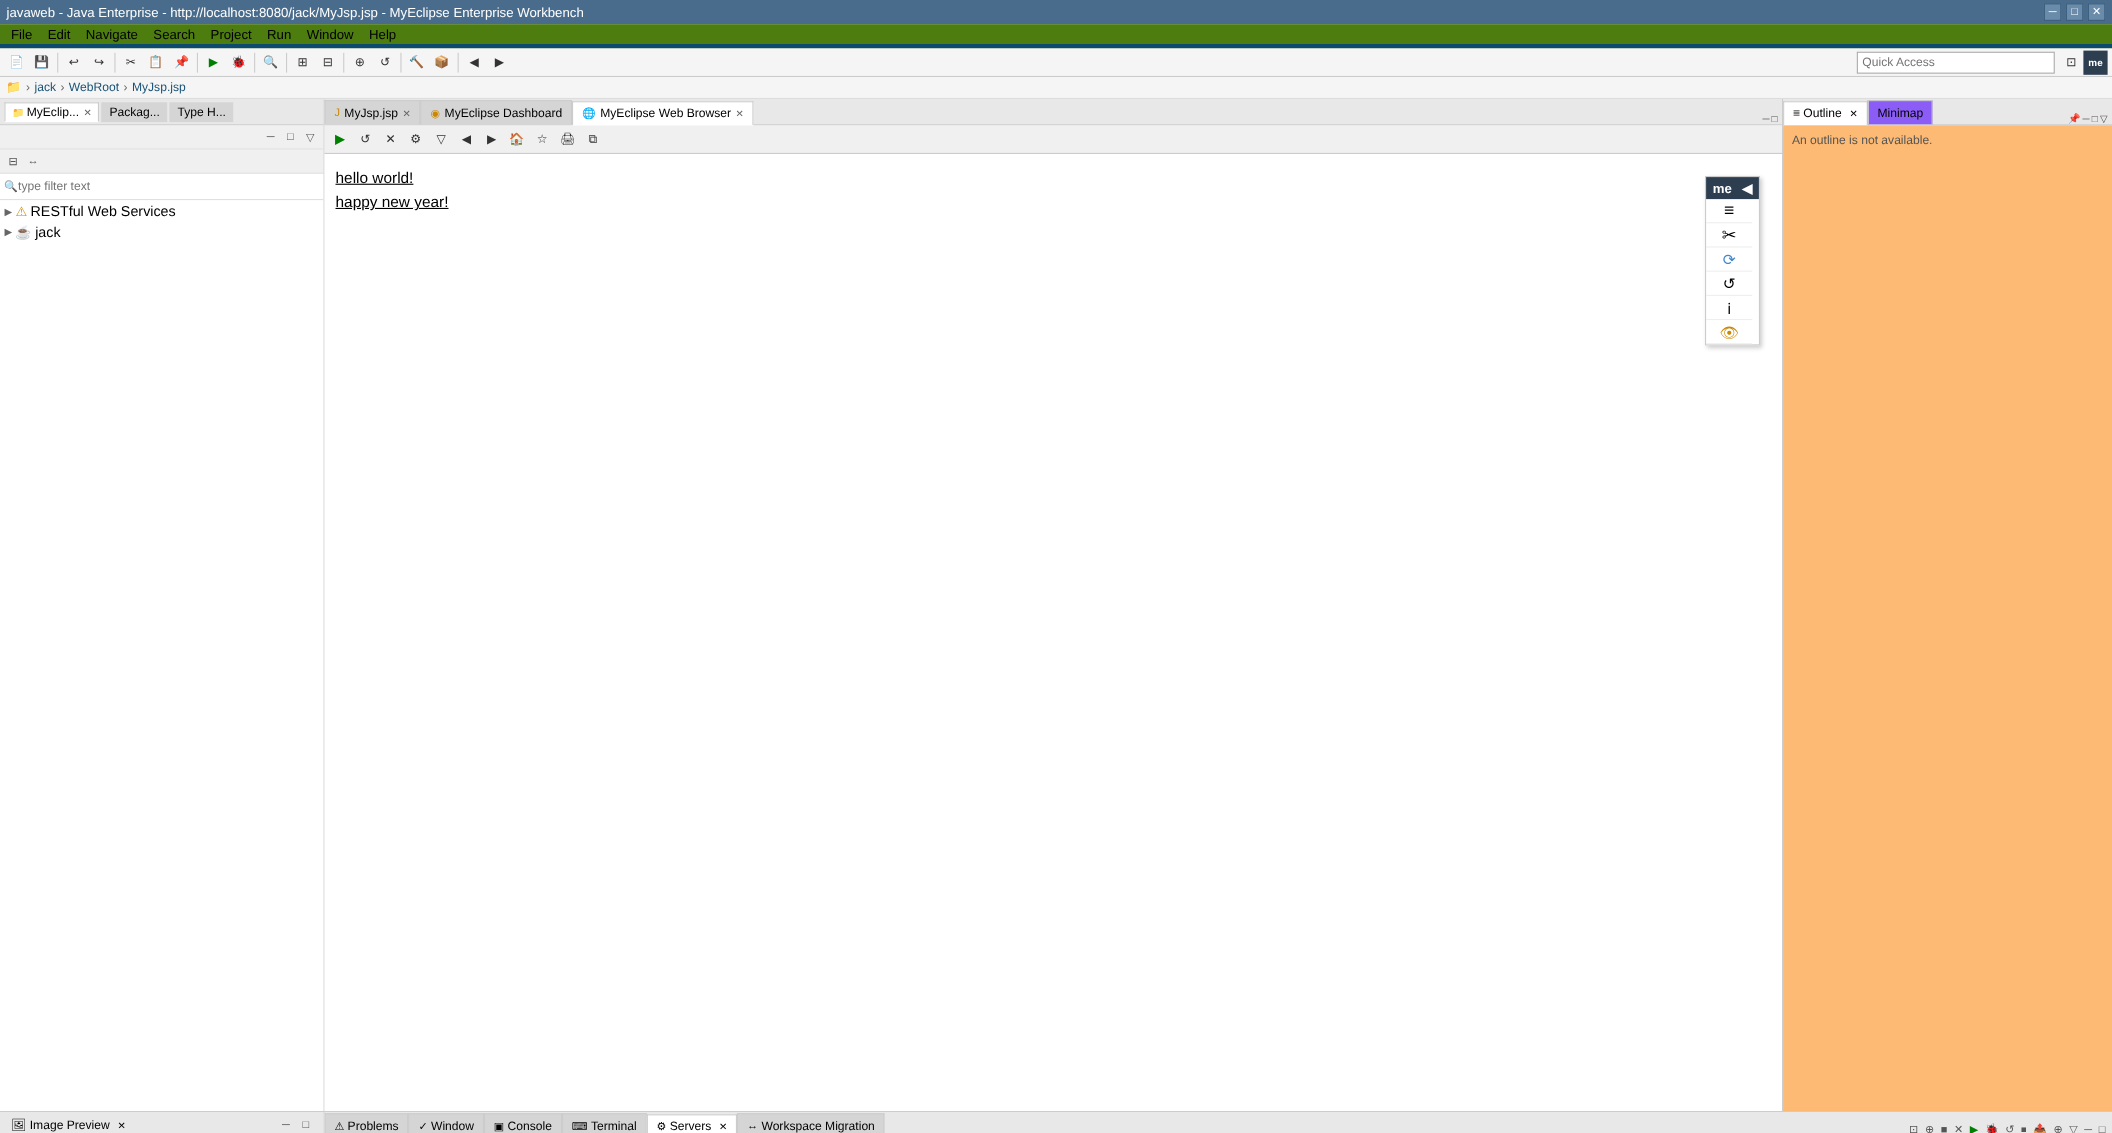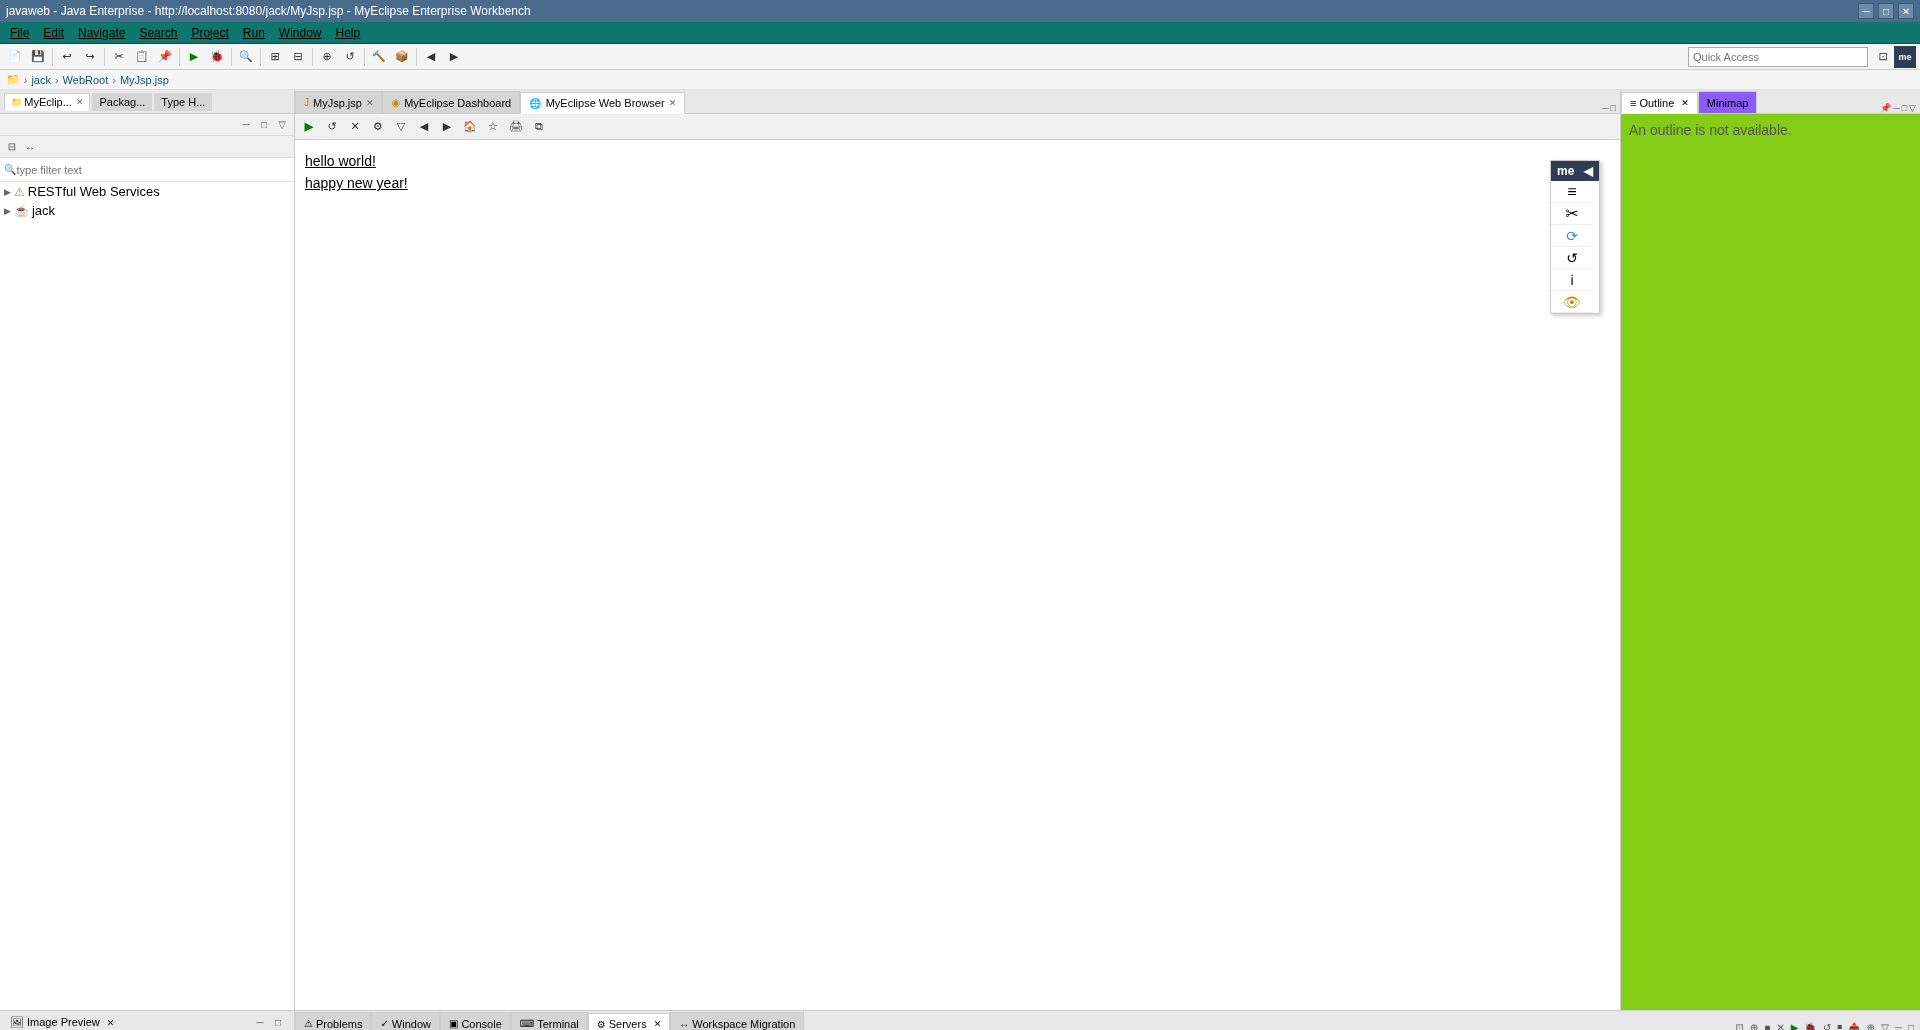--- a/index.html
+++ b/index.html
@@ -13,28 +13,27 @@
       display: flex;
       align-items: center;
       padding: 0 6px;
       justify-content: space-between;
     }
     #title-bar .win-controls { display: flex; gap: 4px; }
     #title-bar .win-btn { width: 16px; height: 16px; background: #6a8caa; border: 1px solid #3a5c7c; display: flex; align-items: center; justify-content: center; cursor: pointer; font-size: 10px; color: white; }
 
     
     #menu-bar {
-      background: #0f766e;
-      border-bottom: 1px solid #0c4a6e;
+      background: #4d7c0f;
+      border-bottom: 4px solid #0c4a6e;
       height: 22px;
       display: flex;
       align-items: center;
       padding: 0 4px;
       gap: 2px;
-      text-decoration: underline;
     }
     .menu-item { padding: 2px 6px; cursor: pointer; font-size: 12px; }
 
     
     #toolbar {
       background: #f5f5f5;
       border-bottom: 1px solid #ccc;
       height: 26px;
       display: flex;
       align-items: center;
@@ -266,21 +265,21 @@
     }
     .right-tab.active { background: white; border-bottom: 1px solid white; margin-bottom: -1px; }
     #right-panel-controls {
       margin-left: auto;
       display: flex;
       align-items: center;
       gap: 2px;
       padding: 0 4px;
     }
     .rp-btn { font-size: 9px; cursor: pointer; color: #555; }
-    #outline-content { flex: 1; background: #84cc16; padding: 8px; font-size: 14px; color: #555; }
+    #outline-content { flex: 1; background: #fdba74; padding: 8px; font-size: 11px; color: #555; }
 
     
     #bottom-panel {
       height: 200px;
       border-top: 1px solid #ccc;
       display: flex;
       flex-direction: column;
       width: 1920px;
     }
     #bottom-tabs {

